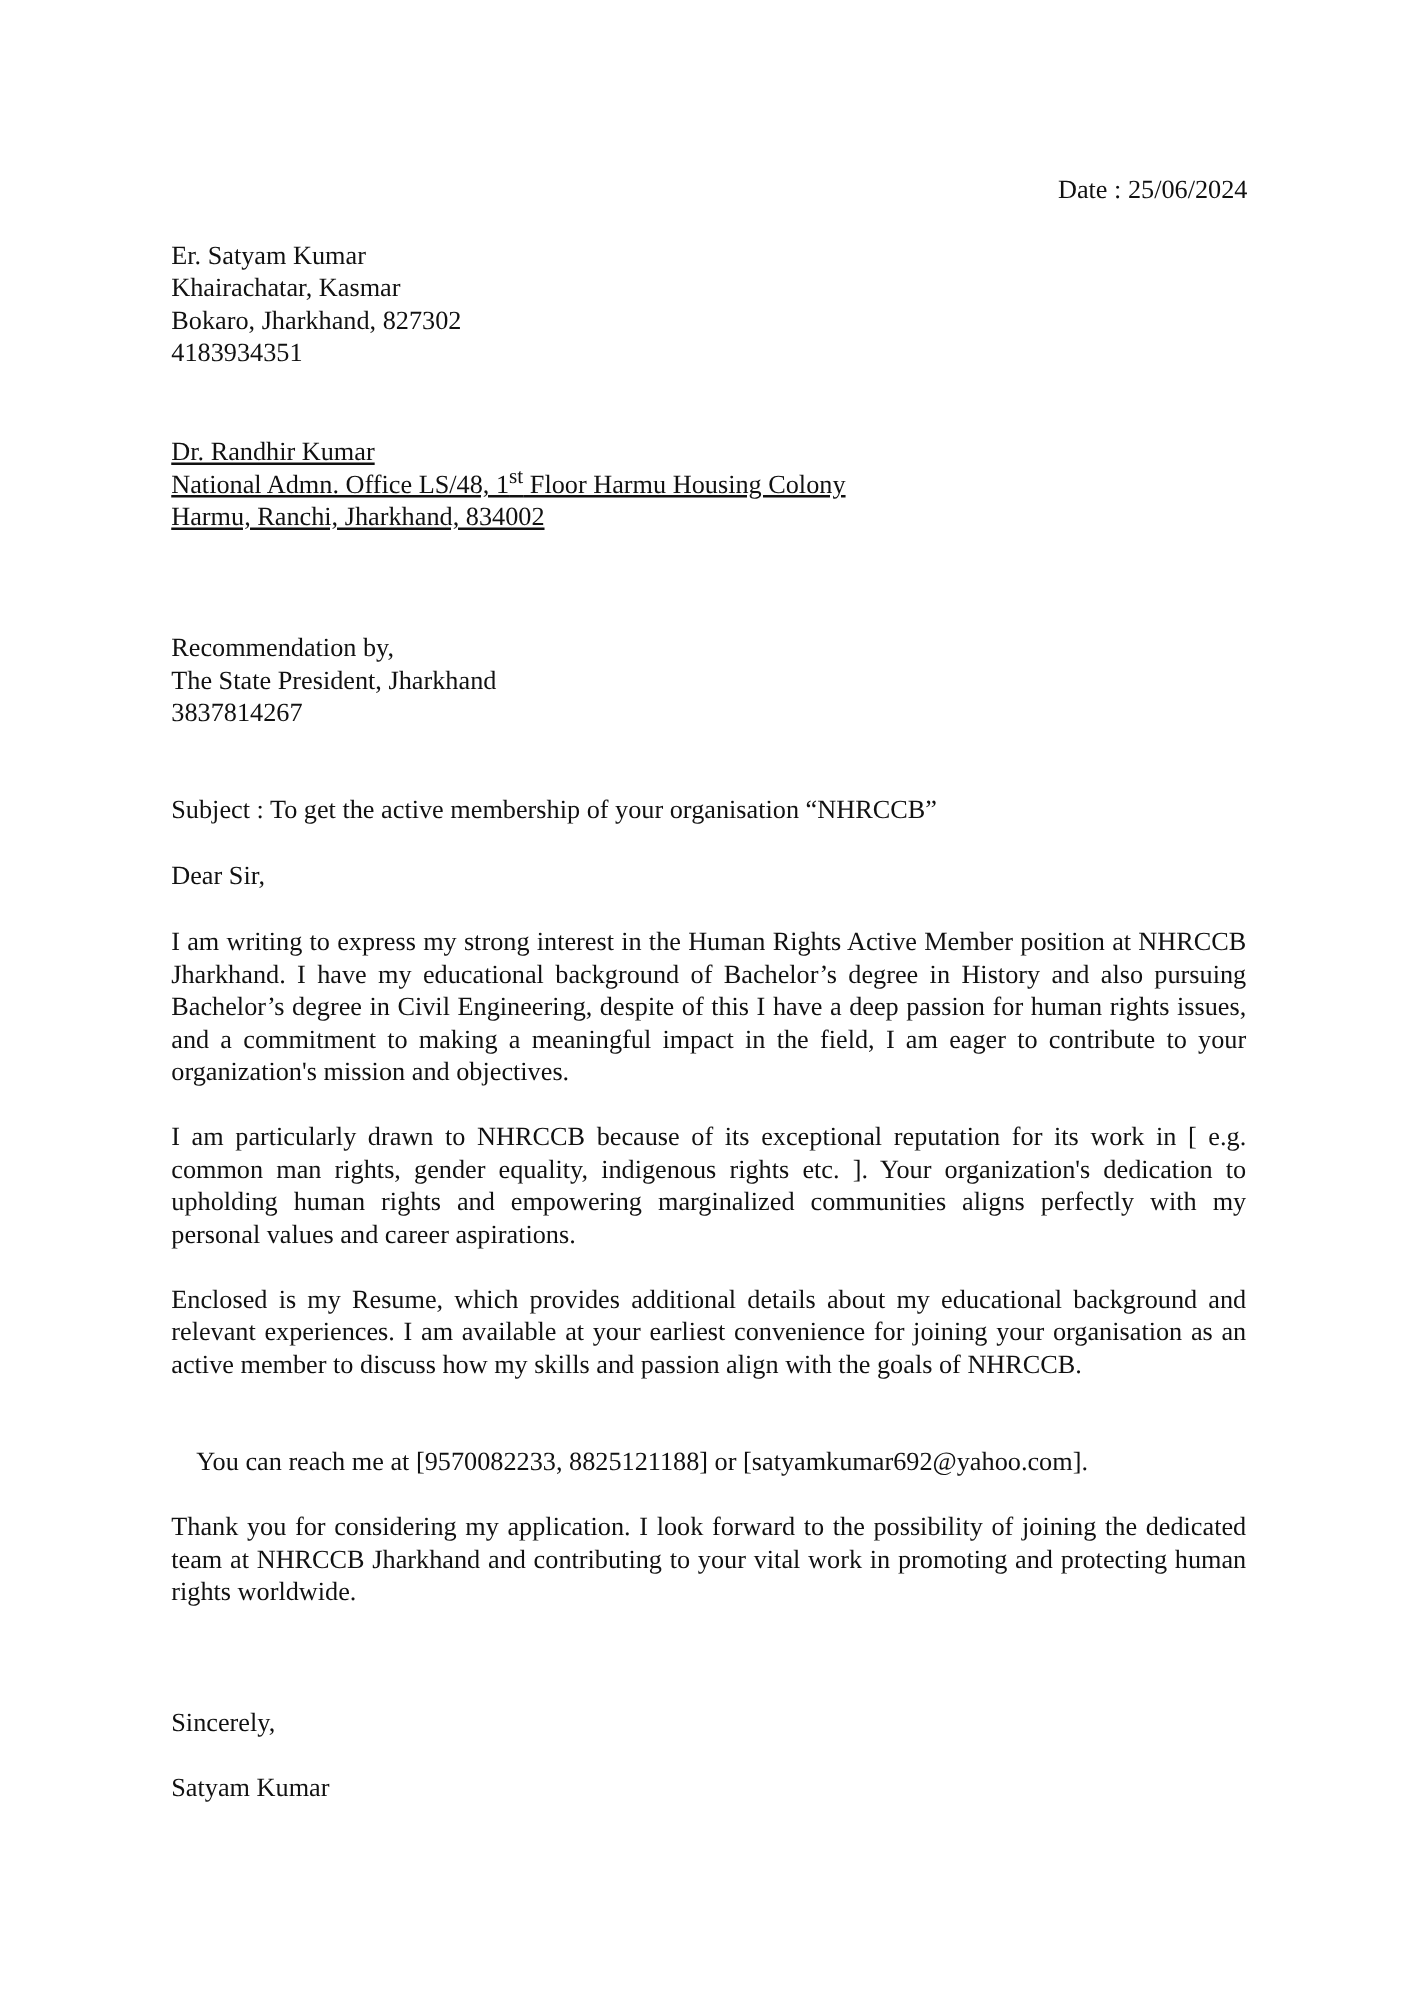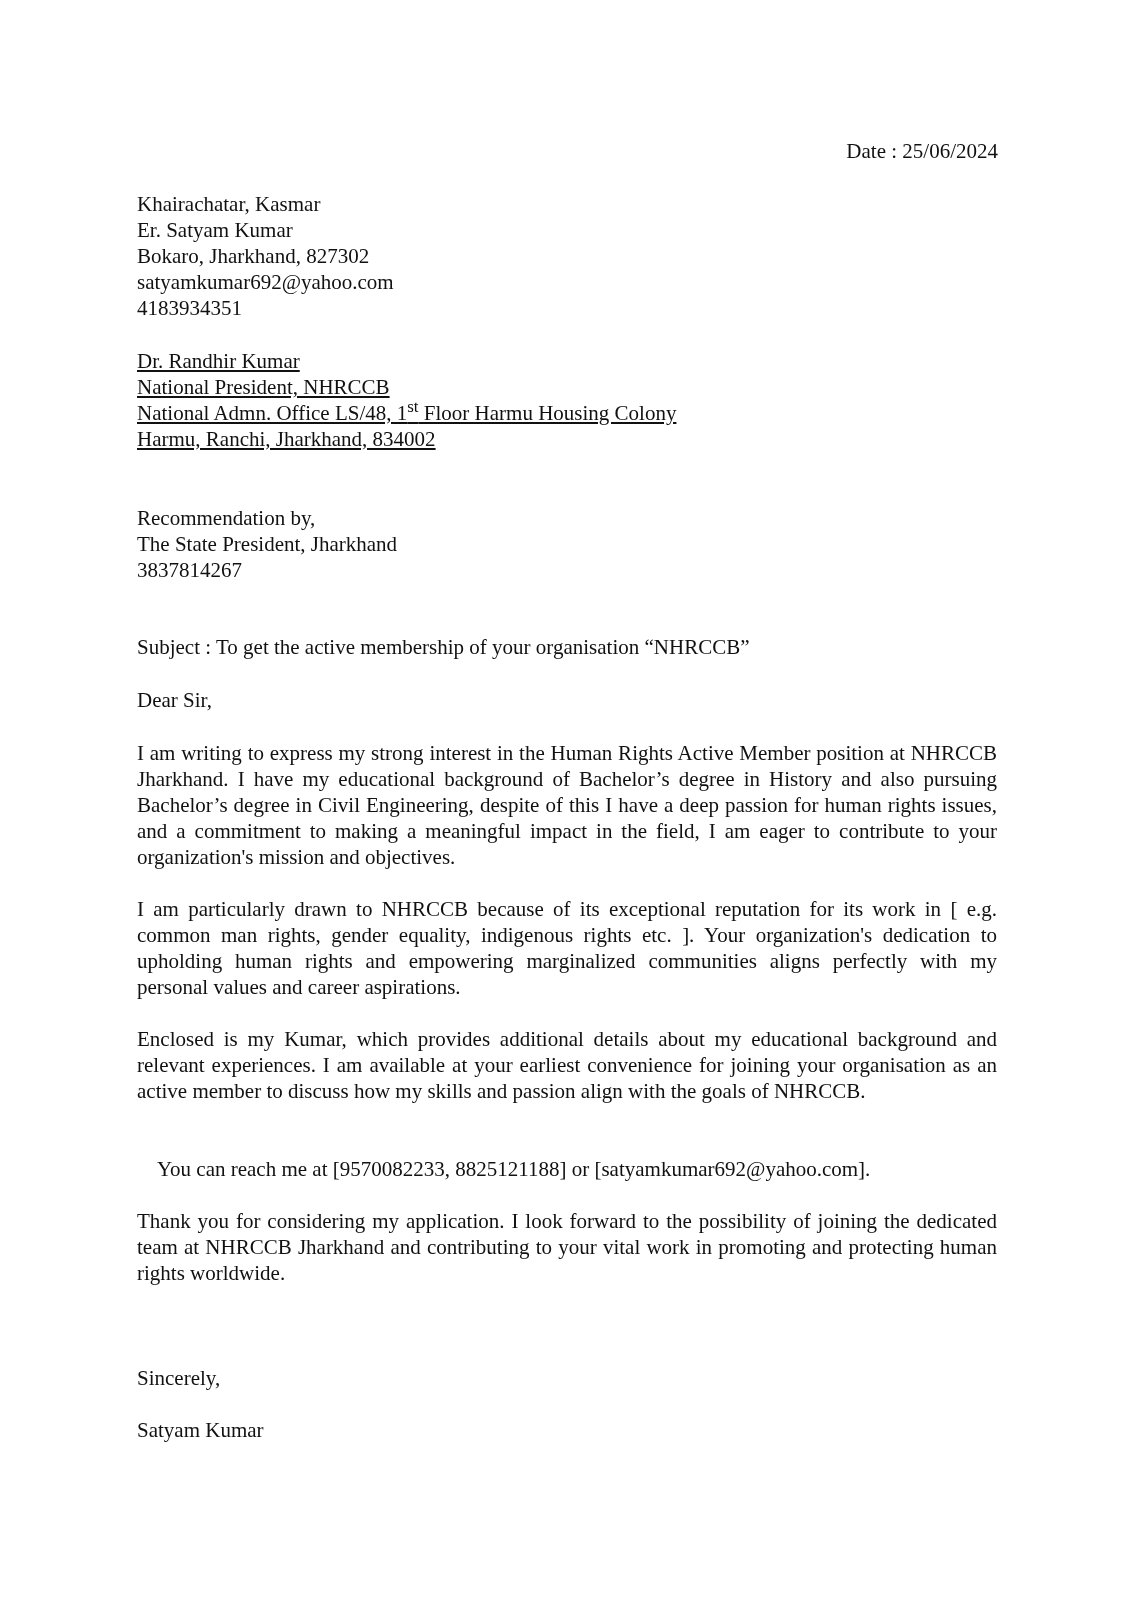--- a/index.html
+++ b/index.html
@@ -32,46 +32,44 @@
     #signature { top: 1417px; }
   </style>
 </head>
 <body>
 
 <div class="page">
 
   <div class="date">Date : 25/06/2024</div>
 
   <div class="block" id="sender">
+    <span class="line">Er. Satyam Kumar</span>
     <span class="line">Khairachatar, Kasmar</span>
-    <span class="line">Er. Satyam Kumar</span>
     <span class="line">Bokaro, Jharkhand, 827302</span>
-    <span class="line">satyamkumar692@yahoo.com</span>
     <span class="line">4183934351</span>
   </div>
 
   <div class="block" id="recipient">
     <span class="line">Dr. Randhir Kumar</span>
-    <span class="line">National President, NHRCCB</span>
     <span class="line"><span>National Admn. Office LS/48, 1</span><sup>st</sup><span> Floor Harmu Housing Colony</span></span>
     <span class="line">Harmu, Ranchi, Jharkhand, 834002</span>
   </div>
 
   <div class="block" id="recommend">
     <span class="line">Recommendation by,</span>
     <span class="line">The State President, Jharkhand</span>
     <span class="line">3837814267</span>
   </div>
 
   <div class="block" id="subject">Subject : To get the active membership of your organisation “NHRCCB”</div>
 
   <div class="block" id="salutation">Dear Sir,</div>
 
   <div class="block para" id="p1">I am writing to express my strong interest in the Human Rights Active Member position at NHRCCB Jharkhand. I have my educational background of Bachelor’s degree in History and also pursuing Bachelor’s degree in Civil Engineering, despite of this I have a deep passion for human rights issues, and a commitment to making a meaningful impact in the field, I am eager to contribute to your organization's mission and objectives.</div>
   <div class="block para" id="p2">I am particularly drawn to NHRCCB because of its exceptional reputation for its work in [ e.g. common man rights, gender equality, indigenous rights etc. ]. Your organization's dedication to upholding human rights and empowering marginalized communities aligns perfectly with my personal values and career aspirations.</div>
-  <div class="block para" id="p3">Enclosed is my Kumar, which provides additional details about my educational background and relevant experiences. I am available at your earliest convenience for joining your organisation as an active member to discuss how my skills and passion align with the goals of NHRCCB.</div>
+  <div class="block para" id="p3">Enclosed is my Resume, which provides additional details about my educational background and relevant experiences. I am available at your earliest convenience for joining your organisation as an active member to discuss how my skills and passion align with the goals of NHRCCB.</div>
   <div class="block para" id="p4">You can reach me at [9570082233, 8825121188] or [satyamkumar692@yahoo.com].</div>
   <div class="block para" id="p5">Thank you for considering my application. I look forward to the possibility of joining the dedicated team at NHRCCB Jharkhand and contributing to your vital work in promoting and protecting human rights worldwide.</div>
 
   <div class="block" id="closing">Sincerely,</div>
   <div class="block" id="signature">Satyam Kumar</div>
 
 </div>
 
 </body></html>

